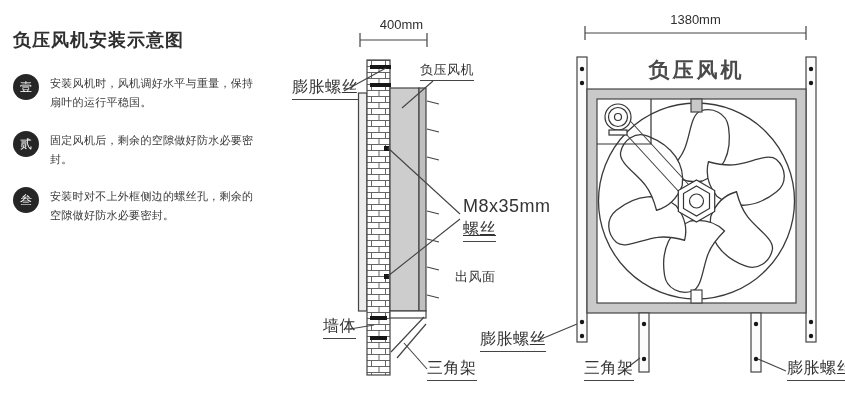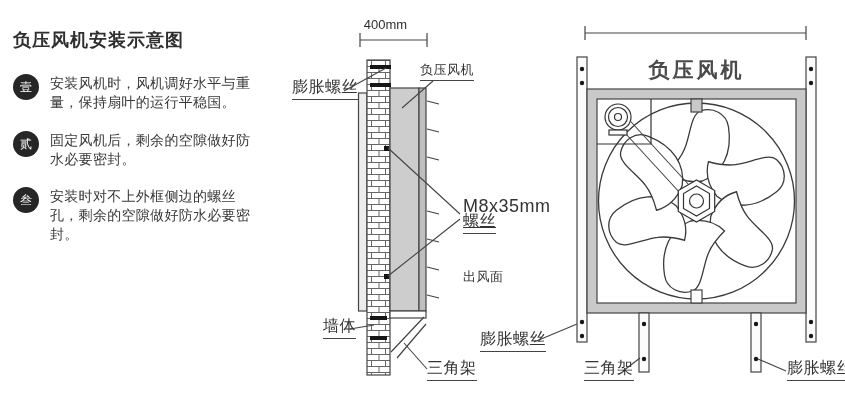--- a/index.html
+++ b/index.html
@@ -11,21 +11,21 @@
   .page-title{
     position:absolute;left:13px;top:28px;font-size:18px;font-weight:700;
     color:#2f2f2f;letter-spacing:1px;
   }
   .instr{position:absolute;left:13px;width:252px;display:flex;gap:11px;align-items:flex-start;}
   .instr-1{top:74px}.instr-2{top:131px}.instr-3{top:187px}
   .badge{
     flex:0 0 auto;width:26px;height:26px;border-radius:50%;background:#262626;color:#fff;
     font-size:12px;display:flex;align-items:center;justify-content:center;
   }
-  .instr-text{font-size:14px;line-height:19px;color:#383838;width:212px;letter-spacing:0.3px;}
+  .instr-text{font-size:11px;line-height:19px;color:#383838;width:212px;letter-spacing:0.3px;}
   
   svg.diagram{position:absolute;left:0;top:0;}
   
   .lbl{
     position:absolute;font-size:16px;color:#333;letter-spacing:0.5px;white-space:nowrap;
   }
   .u{border-bottom:1px solid #444;padding-bottom:1px;}
   .dim{position:absolute;font-size:13px;color:#2f2f2f;text-align:center;}
   .front-title{
     position:absolute;left:587px;top:56px;width:219px;text-align:center;
@@ -174,27 +174,28 @@
       </g>
 
       <g stroke-width="1.1">
         <path d="M534,342 L577,324"></path>
         <path d="M623,371 L640,358"></path>
         <path d="M786,371 L758,359"></path>
       </g>
     </g>
   </svg>
 
-  <div class="dim" style="left:344px;top:17px;width:83px;text-align:center;">400mm</div>
+  <div class="dim" style="left:360px;top:17px;width:83px;text-align:center;">400mm</div>
+  <div class="dim" style="left:585px;top:12px;width:221px;">1380mm</div>
 
   <span class="lbl u" style="left:292px;top:77px;">膨胀螺丝</span>
   <span class="lbl u" style="left:420px;top:61px;font-size:13px;">负压风机</span>
   <span class="lbl" style="left:463px;top:196px;font-size:18px;">M8x35mm</span>
-  <span class="lbl u" style="left:463px;top:211px;text-decoration:underline;">螺丝</span>
-  <span class="lbl" style="left:455px;top:268px;font-size:13px;margin-left:8px;">出风面</span>
+  <span class="lbl u" style="left:463px;top:219px;text-decoration:underline;">螺丝</span>
+  <span class="lbl" style="left:455px;top:268px;font-size:13px;">出风面</span>
   <span class="lbl u" style="left:323px;top:316px;text-align:center;">墙体</span>
   <span class="lbl u" style="left:427px;top:358px;">三角架</span>
 
   <div class="front-title">负压风机</div>
   <span class="lbl u" style="left:480px;top:329px;">膨胀螺丝</span>
   <span class="lbl u" style="left:584px;top:358px;">三角架</span>
   <span class="lbl u" style="left:787px;top:358px;">膨胀螺丝</span>
 
 </div>
 

